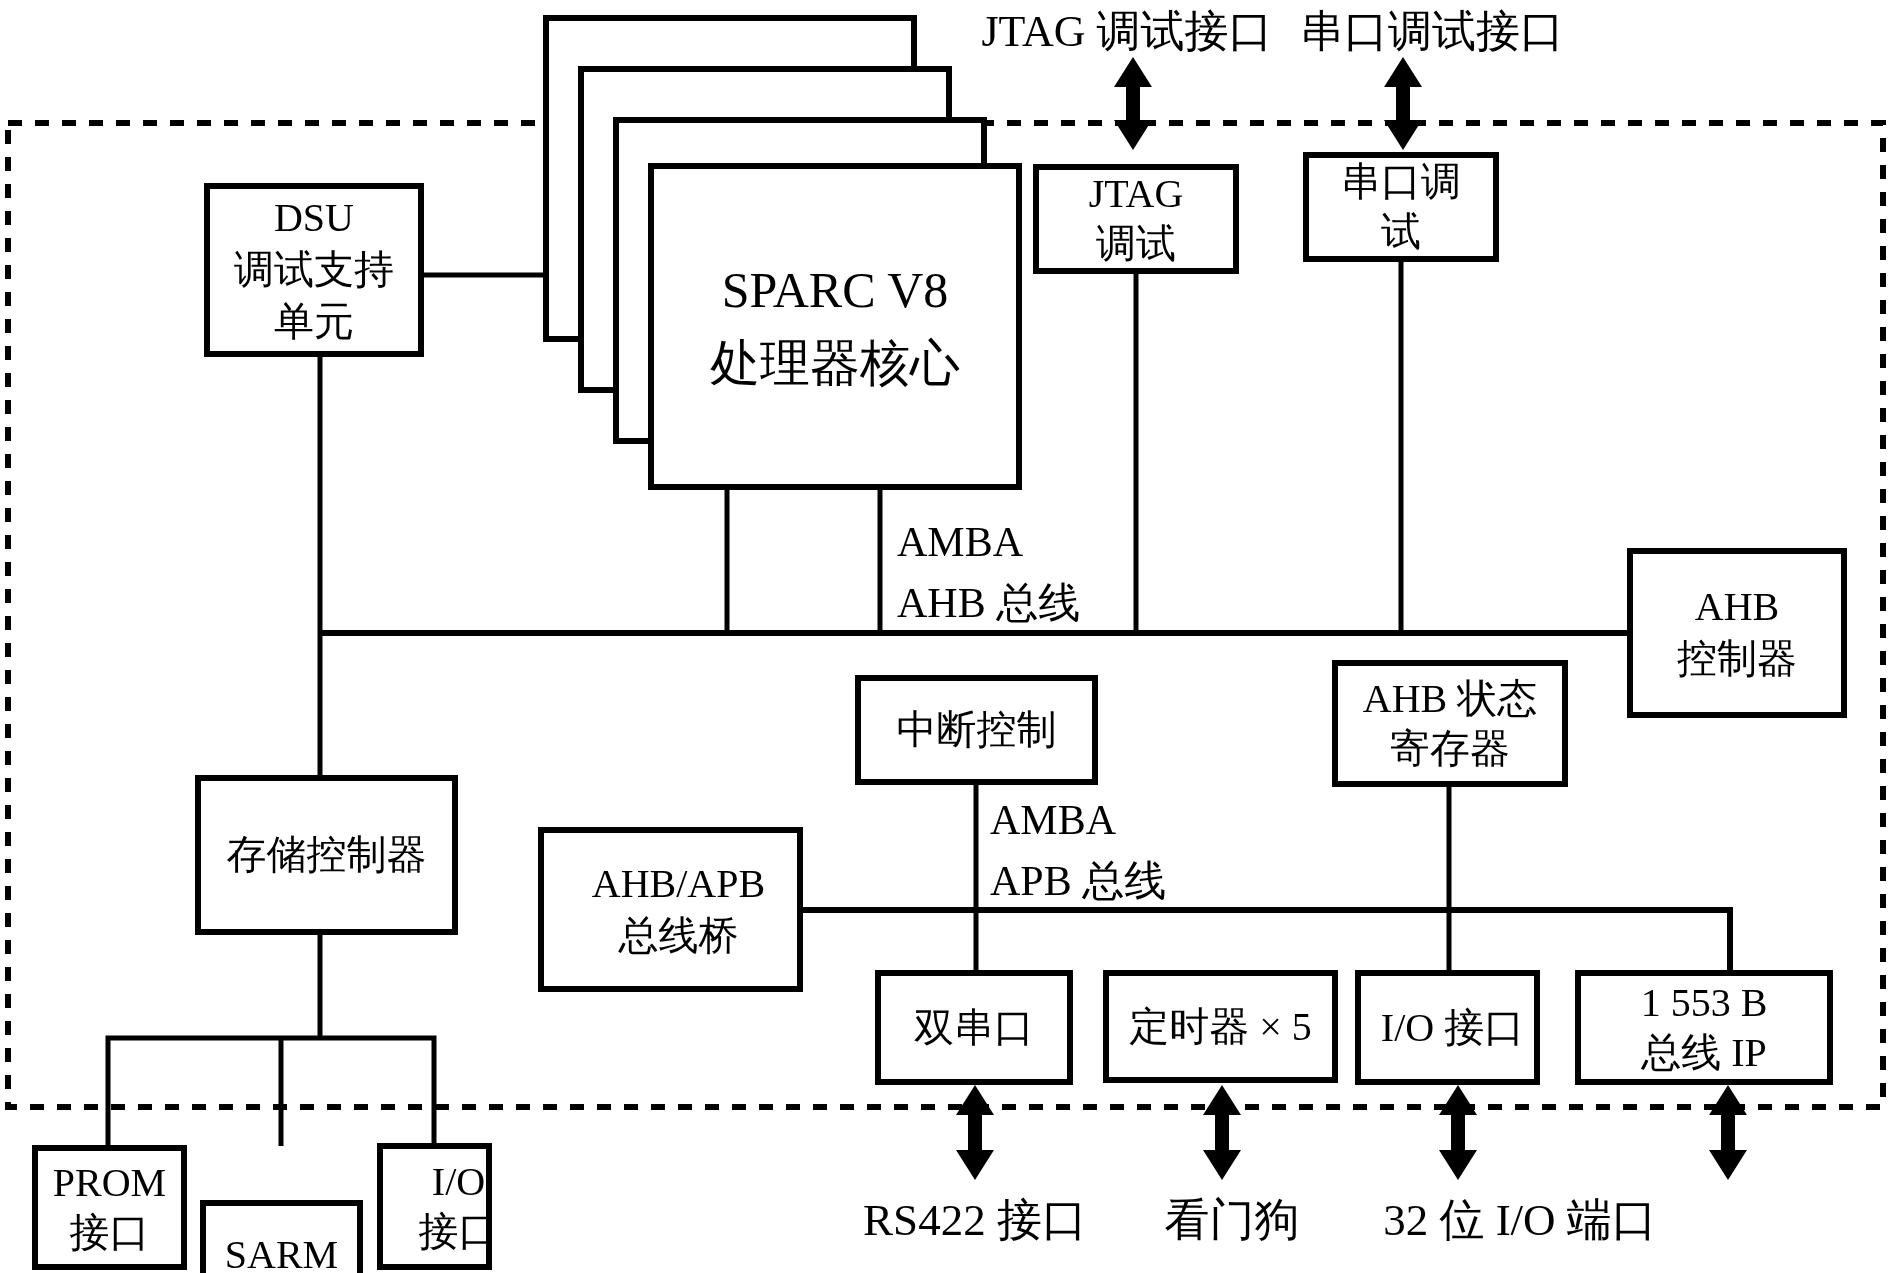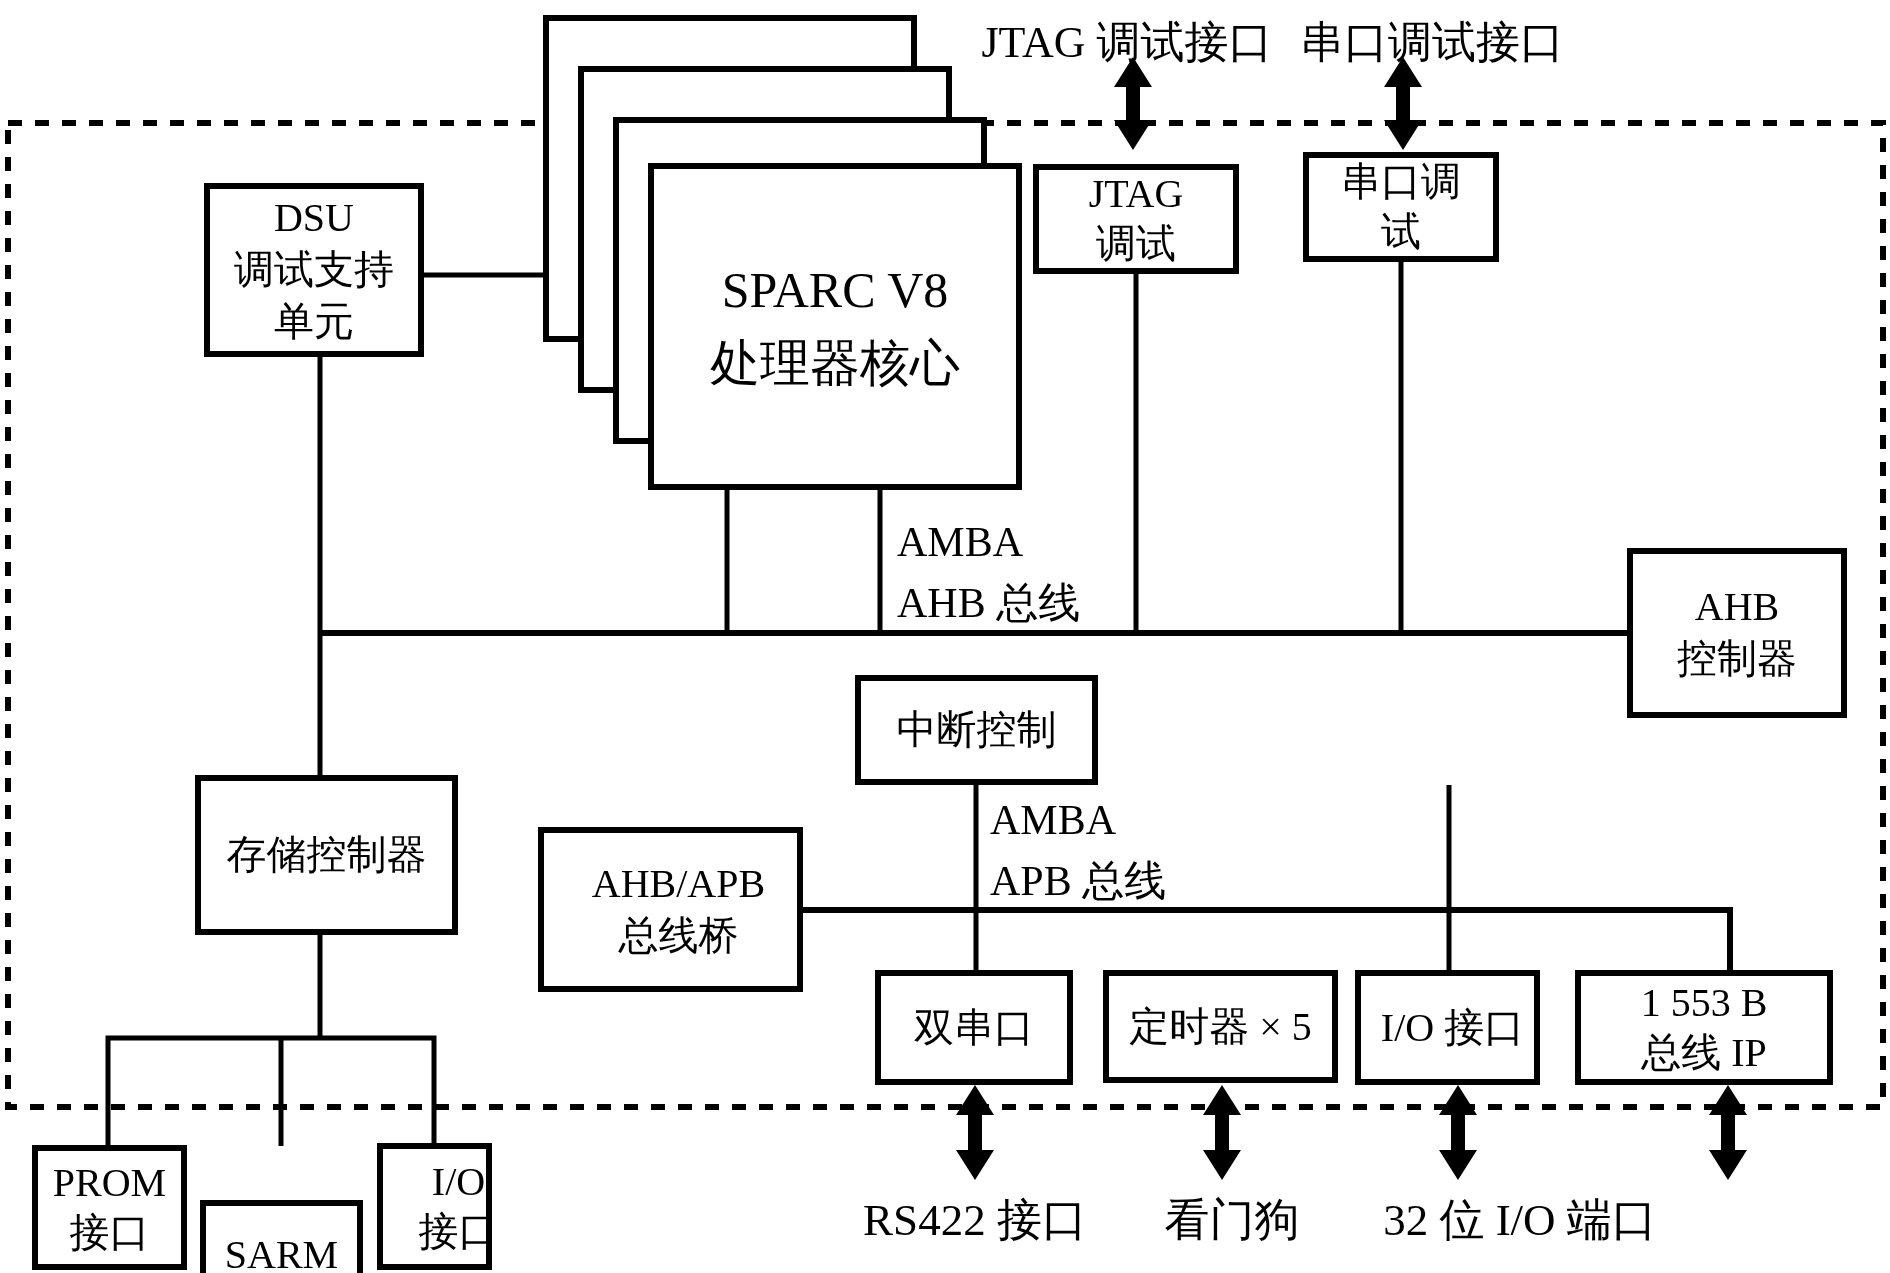--- a/index.html
+++ b/index.html
@@ -27,21 +27,21 @@
     line-height:1.3;
     white-space:nowrap;
   }
   .box.big{font-size:50px;line-height:1.45;}
   .lbl{
     position:absolute;
     z-index:2;
     font-size:44px;
     white-space:nowrap;
   }
-  .lbl.center{transform:translateX(-50%);margin-top:11px;}
+  .lbl.center{transform:translateX(-50%);}
   .buslbl{
     position:absolute;
     z-index:2;
     font-size:42px;
     line-height:1.45;
     white-space:nowrap;
   }
   .botlbl{
     position:absolute;
     z-index:2;
@@ -106,20 +106,24 @@
   <div class="box" style="left:1303px;top:152px;width:196px;height:110px;line-height:1.25;">
     <div>串口调</div>
     <div>试</div>
   </div>
 
   <div class="box" style="left:1627px;top:548px;width:220px;height:170px;">
     <div>AHB</div>
     <div>控制器</div>
   </div>
 
+  <div class="box" style="left:1332px;top:660px;width:236px;height:127px;line-height:1.25;">
+    <div>AHB 状态</div>
+    <div>寄存器</div>
+  </div>
 
   <div class="box" style="left:855px;top:675px;width:243px;height:110px;">
     <div>中断控制</div>
   </div>
 
   <div class="box" style="left:195px;top:775px;width:263px;height:160px;">
     <div>存储控制器</div>
   </div>
 
   <div class="box" style="left:538px;top:827px;width:265px;height:165px;padding-left:16px;">

